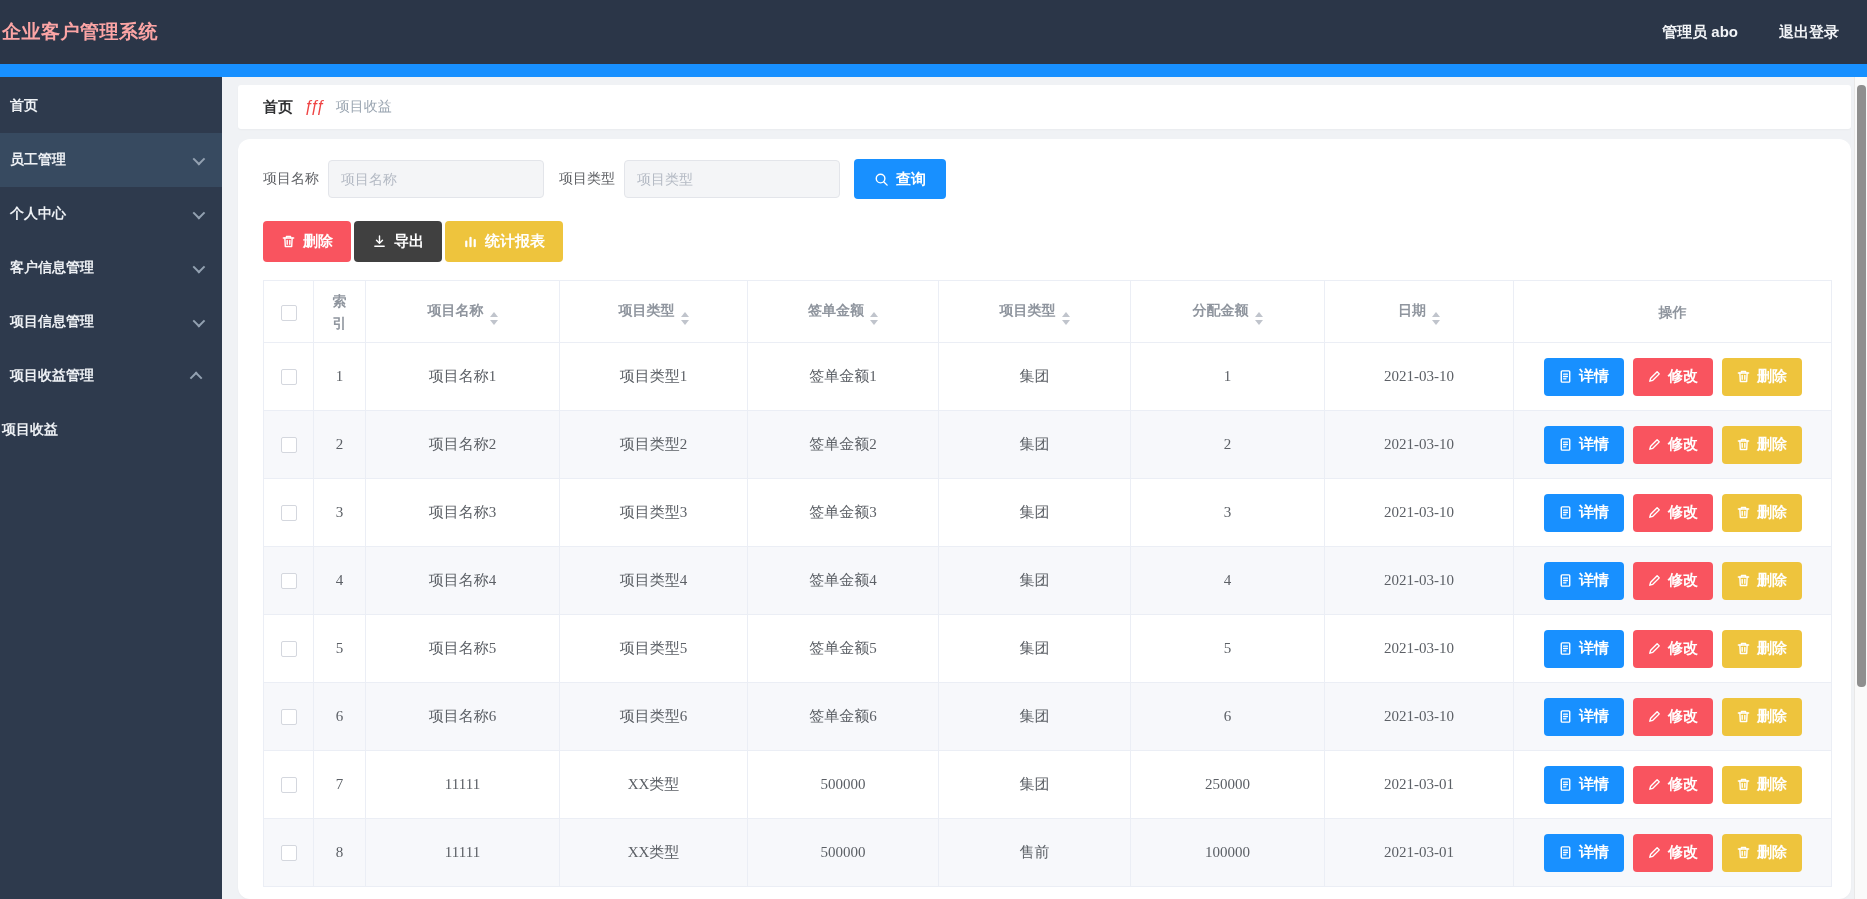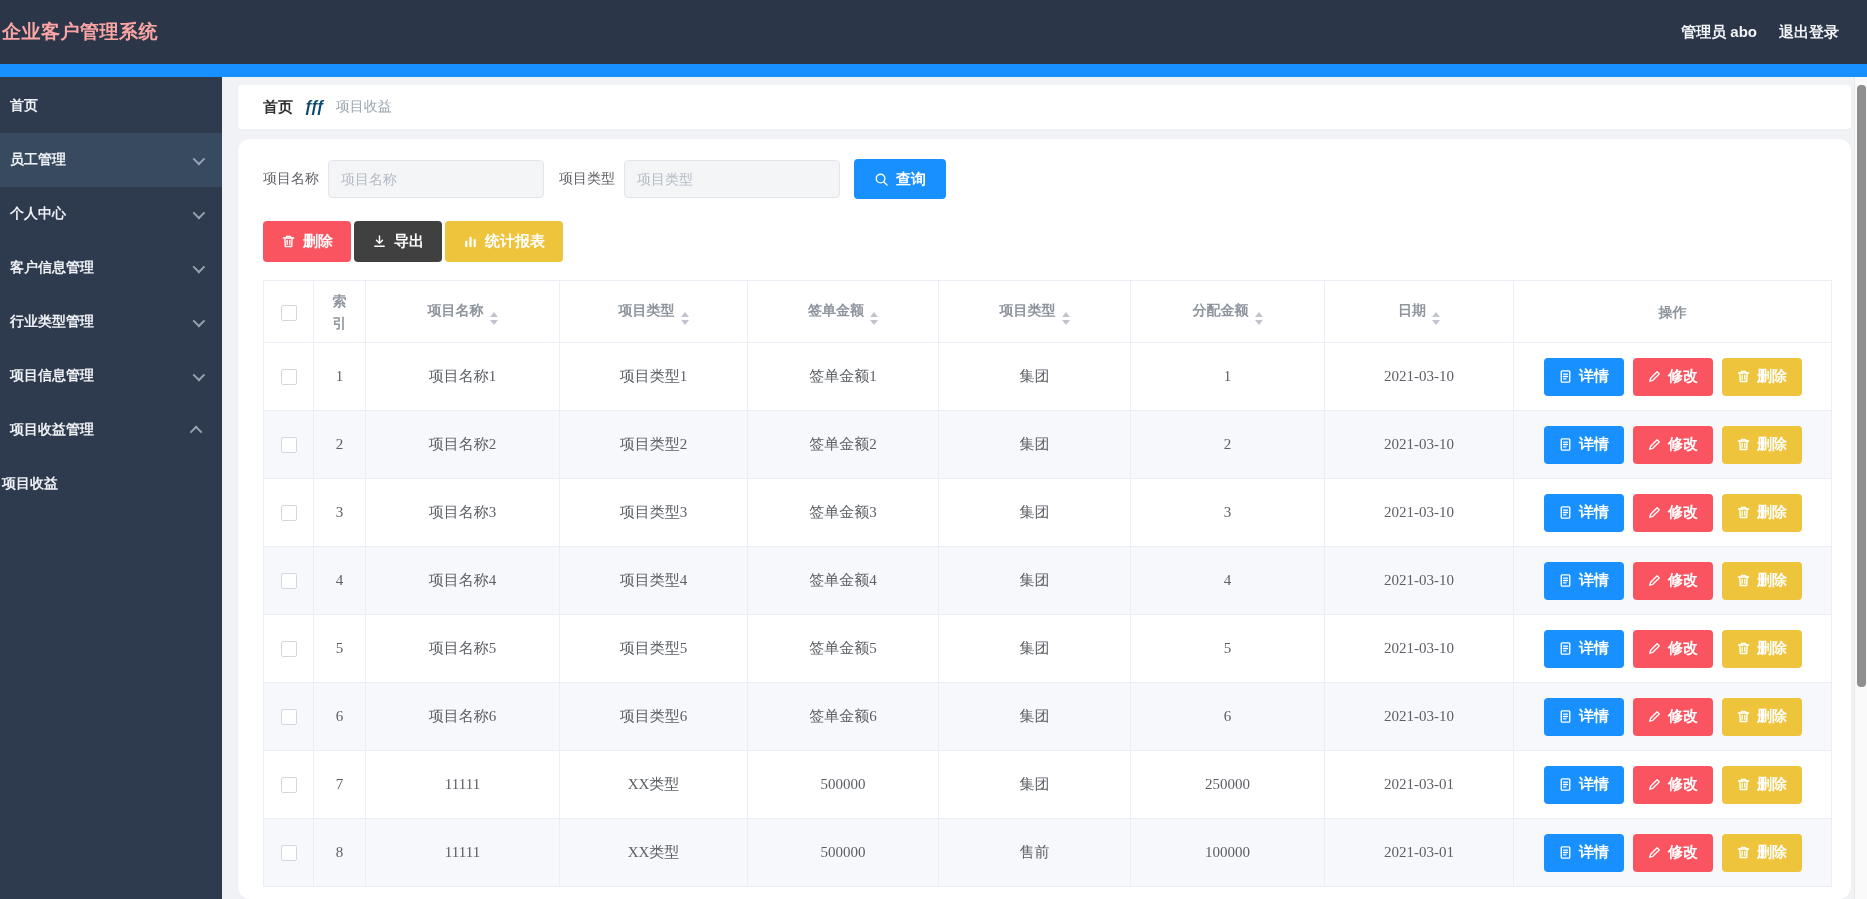--- a/index.html
+++ b/index.html
@@ -2,40 +2,40 @@
 <html><head>
 <meta charset="utf-8">
 <style>
   * { margin:0; padding:0; box-sizing:border-box; }
   html,body { width:1867px; height:899px; overflow:hidden; }
   body { font-family:"Liberation Sans", sans-serif; background:#f0f2f5; }
 
   
   .topbar { height:64px; background:#2b3648; display:flex; align-items:center; justify-content:space-between; padding:0 28px 0 2px; }
   .app-title { color:#fca5a5; font-size:19px; font-weight:700; letter-spacing:.5px; }
-  .topbar-right { display:flex; align-items:center; gap:22px; }
+  .topbar-right { display:flex; align-items:center; gap:41px; }
   .topbar-right span { color:#f2f4f7; font-size:15px; font-weight:700; cursor:pointer; }
   .blue-strip { height:13px; background:#1890ff; }
 
   
   .layout { display:flex; height:822px; }
   .sidebar { width:222px; background:#2e3a4d; flex:none; padding-top:2px; }
   .menu-item { height:54px; display:flex; align-items:center; padding:0 20px 0 10px; color:#edf0f4; font-size:14px; font-weight:600; cursor:pointer; }
   .menu-item.active { background:#374a60; }
   .menu-item.sub { padding-left:2px; }
   .menu-item .chev { margin-left:auto; width:9px; height:9px; border-right:2px solid #93a1b1; border-bottom:2px solid #93a1b1; flex:none; }
   .menu-item .chev.down { transform:rotate(45deg) translateY(-2px); }
   .menu-item .chev.up { transform:rotate(-135deg) translateY(-2px); }
 
   .content { flex:1; padding:8px 16px 0 16px; overflow:hidden; }
 
   
   .crumb-card { background:#fff; height:44px; border-radius:3px; display:flex; align-items:center; padding:0 25px; gap:11px; box-shadow:0 1px 2px rgba(0,0,0,.03); }
   .crumb-home { font-size:15px; font-weight:700; color:#303133; cursor:pointer; }
-  .crumb-sep { color:#0c4a6e; font-size:16px; font-weight:700; font-style:italic; letter-spacing:-3px; padding-right:3px;text-align:right; }
+  .crumb-sep { color:#ef4444; font-size:16px; font-weight:400; font-style:italic; letter-spacing:-3px; padding-right:3px;text-align:right; }
   .crumb-cur { font-size:14px; color:#9aa5b1; }
 
   
   .main-card { background:#fff; margin-top:10px; border-radius:12px; padding:20px 25px 0 25px; height:760px; box-shadow:0 1px 2px rgba(0,0,0,.03); }
 
   .filter-row { display:flex; align-items:center; }
   .filter-label { font-size:14px; color:#606266; margin-right:9px; }
   .filter-input { width:216px; height:38px; background:#f4f5f7; border:1px solid #e3e5ea; border-radius:4px; padding:0 12px; font-size:14px; color:#606266; outline:none; font-family:"Liberation Sans", sans-serif; }
   .filter-input::placeholder { color:#b4bac4; }
   .gap-15 { margin-left:15px; }
@@ -85,24 +85,20 @@
       <div class="menu-item active">
         <span>员工管理</span>
         <span class="chev down"></span>
       </div>
       <div class="menu-item">
         <span>个人中心</span>
         <span class="chev down"></span>
       </div>
       <div class="menu-item">
         <span>客户信息管理</span>
-        <span class="chev down"></span>
-      </div>
-      <div class="menu-item">
-        <span>行业类型管理</span>
         <span class="chev down"></span>
       </div>
       <div class="menu-item">
         <span>项目信息管理</span>
         <span class="chev down"></span>
       </div>
       <div class="menu-item">
         <span>项目收益管理</span>
         <span class="chev up"></span>
       </div>

